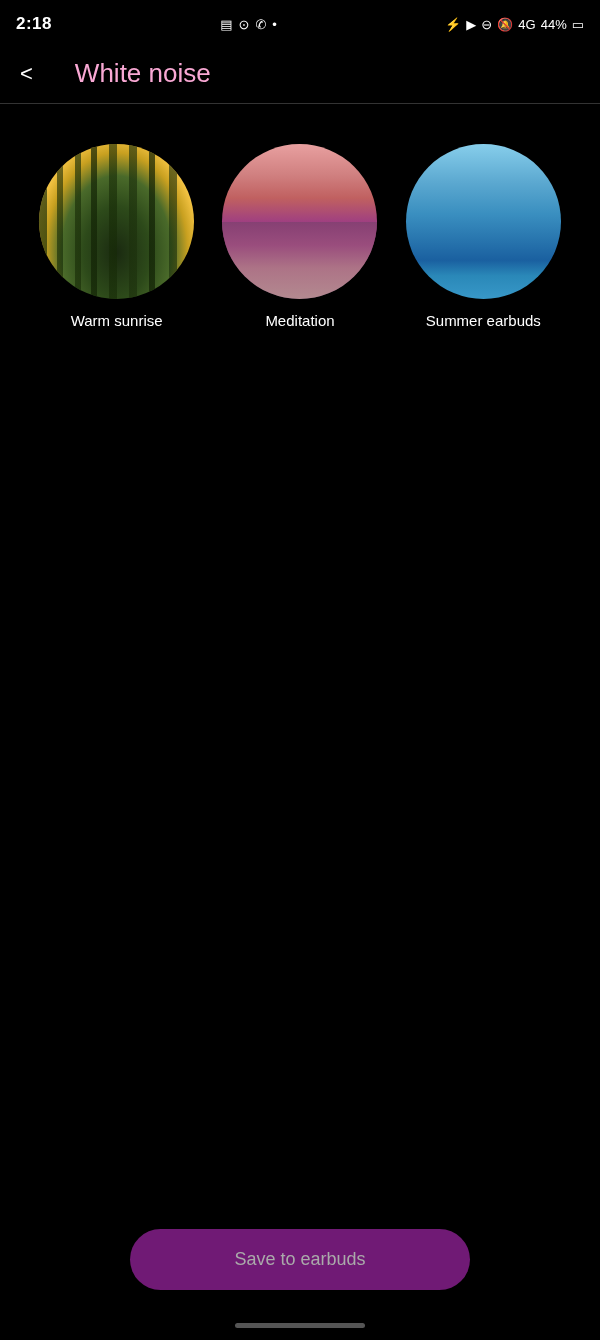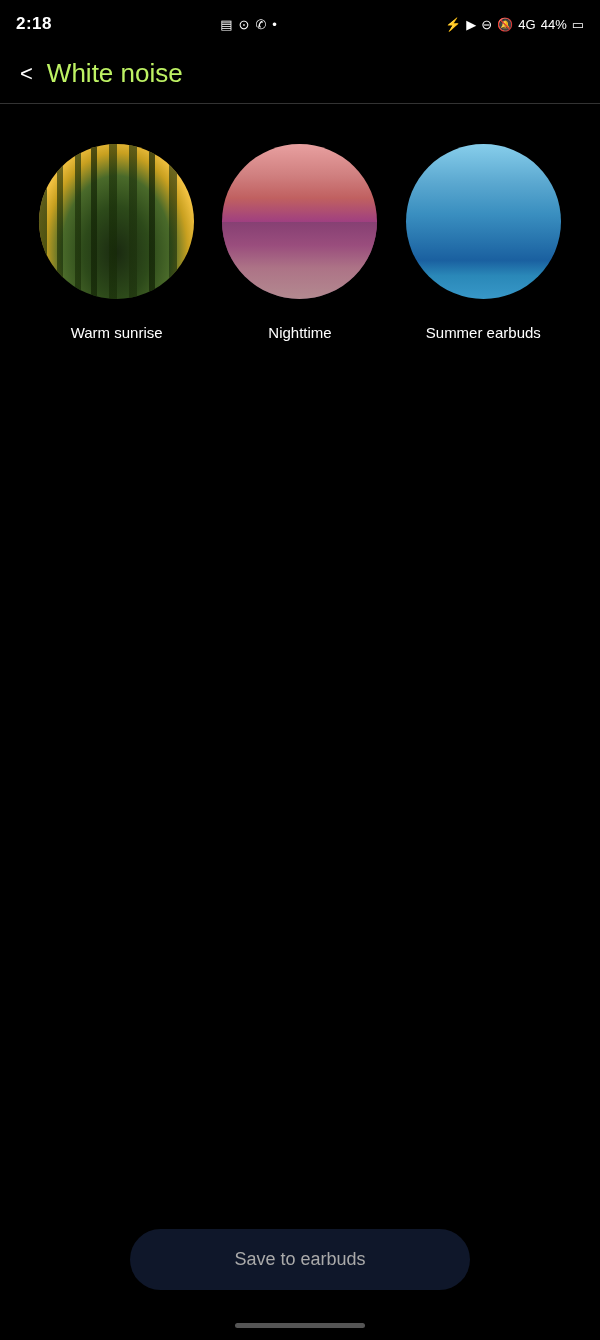--- a/index.html
+++ b/index.html
@@ -46,42 +46,43 @@
       gap: 14px;
     }
     .back-arrow {
       font-size: 22px;
       color: #fff;
       cursor: pointer;
     }
     .page-title {
       font-size: 26px;
       font-weight: 400;
-      color: #bef264;
+      color: #f9a8d4;
+      margin-left: 28px;
     }
 
     .divider {
       height: 1px;
       background: #333;
       margin: 0 0 10px;
     }
 
     
     .sound-grid {
       display: grid;
       grid-template-columns: repeat(3, 1fr);
       gap: 20px 10px;
       padding: 30px 30px 20px;
     }
 
     .sound-item {
       display: flex;
       flex-direction: column;
       align-items: center;
-      gap: 24px;
+      gap: 12px;
       cursor: pointer;
     }
 
     .sound-circle {
       width: 155px;
       height: 155px;
       border-radius: 50%;
       overflow: hidden;
       position: relative;
       flex-shrink: 0;
@@ -226,21 +227,21 @@
     .save-btn-container {
       position: absolute;
       bottom: 50px;
       left: 50%;
       transform: translateX(-50%);
       width: 340px;
     }
     .save-btn {
       width: 100%;
       padding: 20px;
-      background: #0f172a;
+      background: #701a75;
       border: none;
       border-radius: 50px;
       color: #aaa;
       font-size: 18px;
       cursor: pointer;
       text-align: center;
     }
 
     
     .home-indicator {
@@ -285,21 +286,21 @@
 
 <div class="sound-grid">
 
   <div class="sound-item">
     <div class="sound-circle circle-warm-sunrise"></div>
     <span class="sound-label">Warm sunrise</span>
   </div>
 
   <div class="sound-item">
     <div class="sound-circle circle-meditation"></div>
-    <span class="sound-label">Nighttime</span>
+    <span class="sound-label">Meditation</span>
   </div>
 
   <div class="sound-item">
     <div class="sound-circle circle-summer"></div>
     <span class="sound-label">Summer earbuds</span>
   </div>
 
 
 
 </div>

